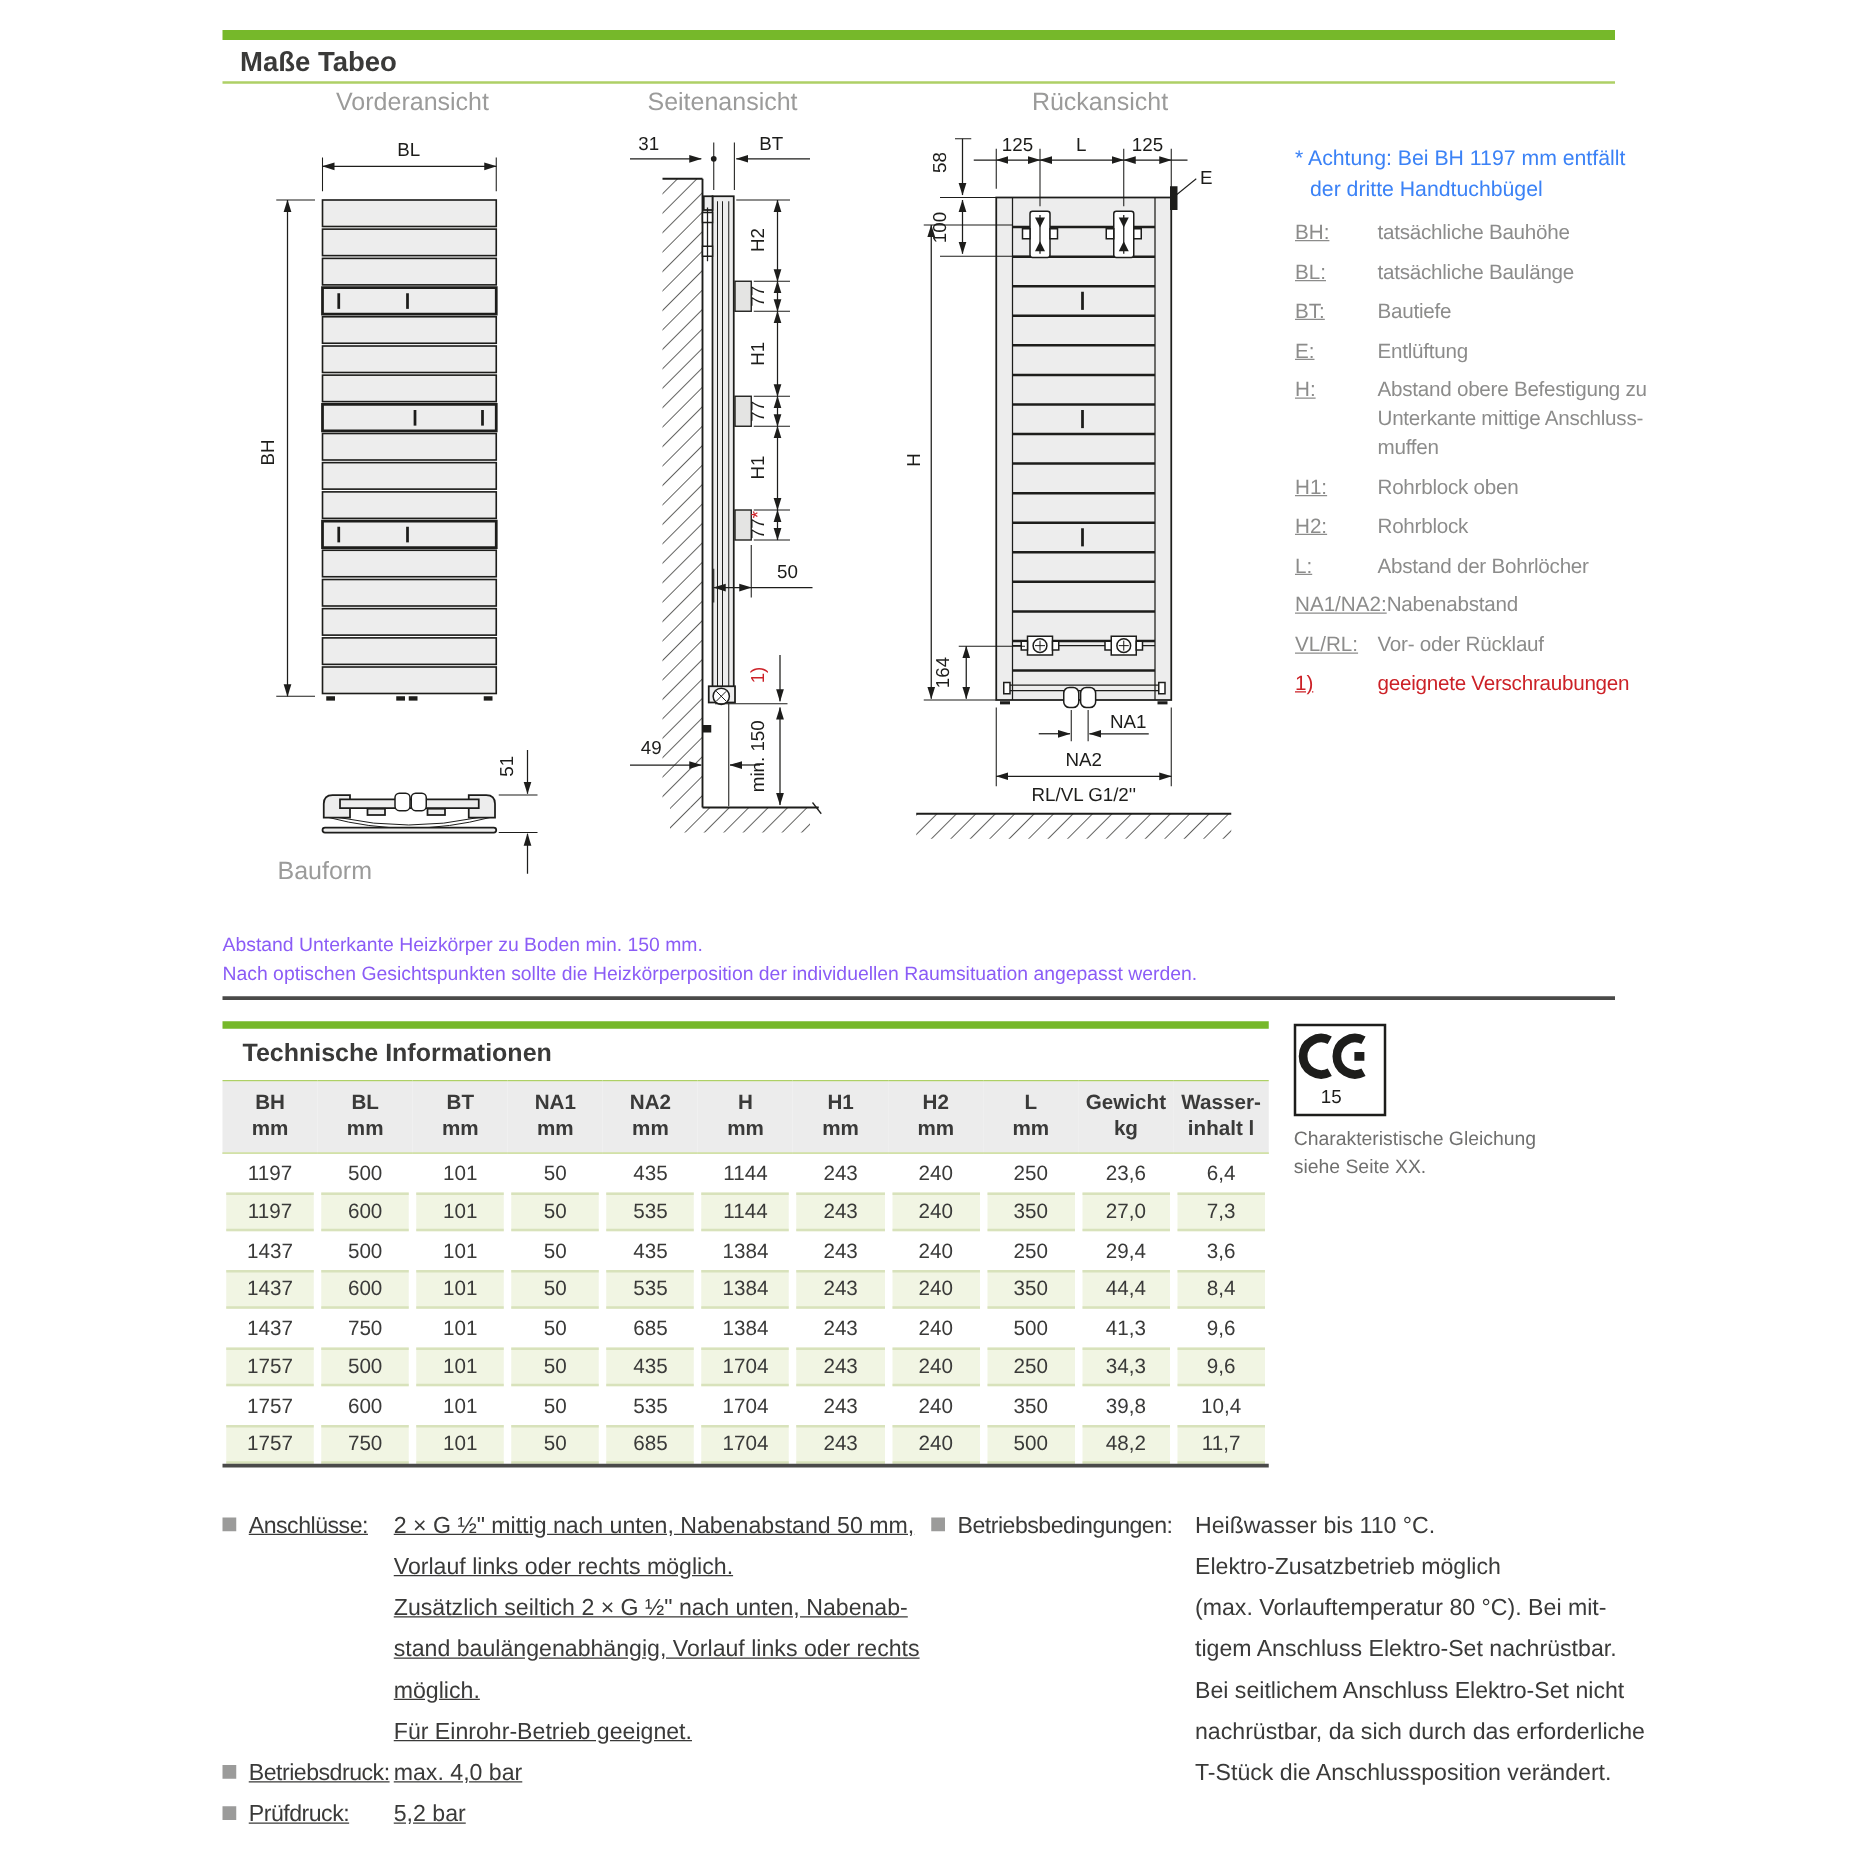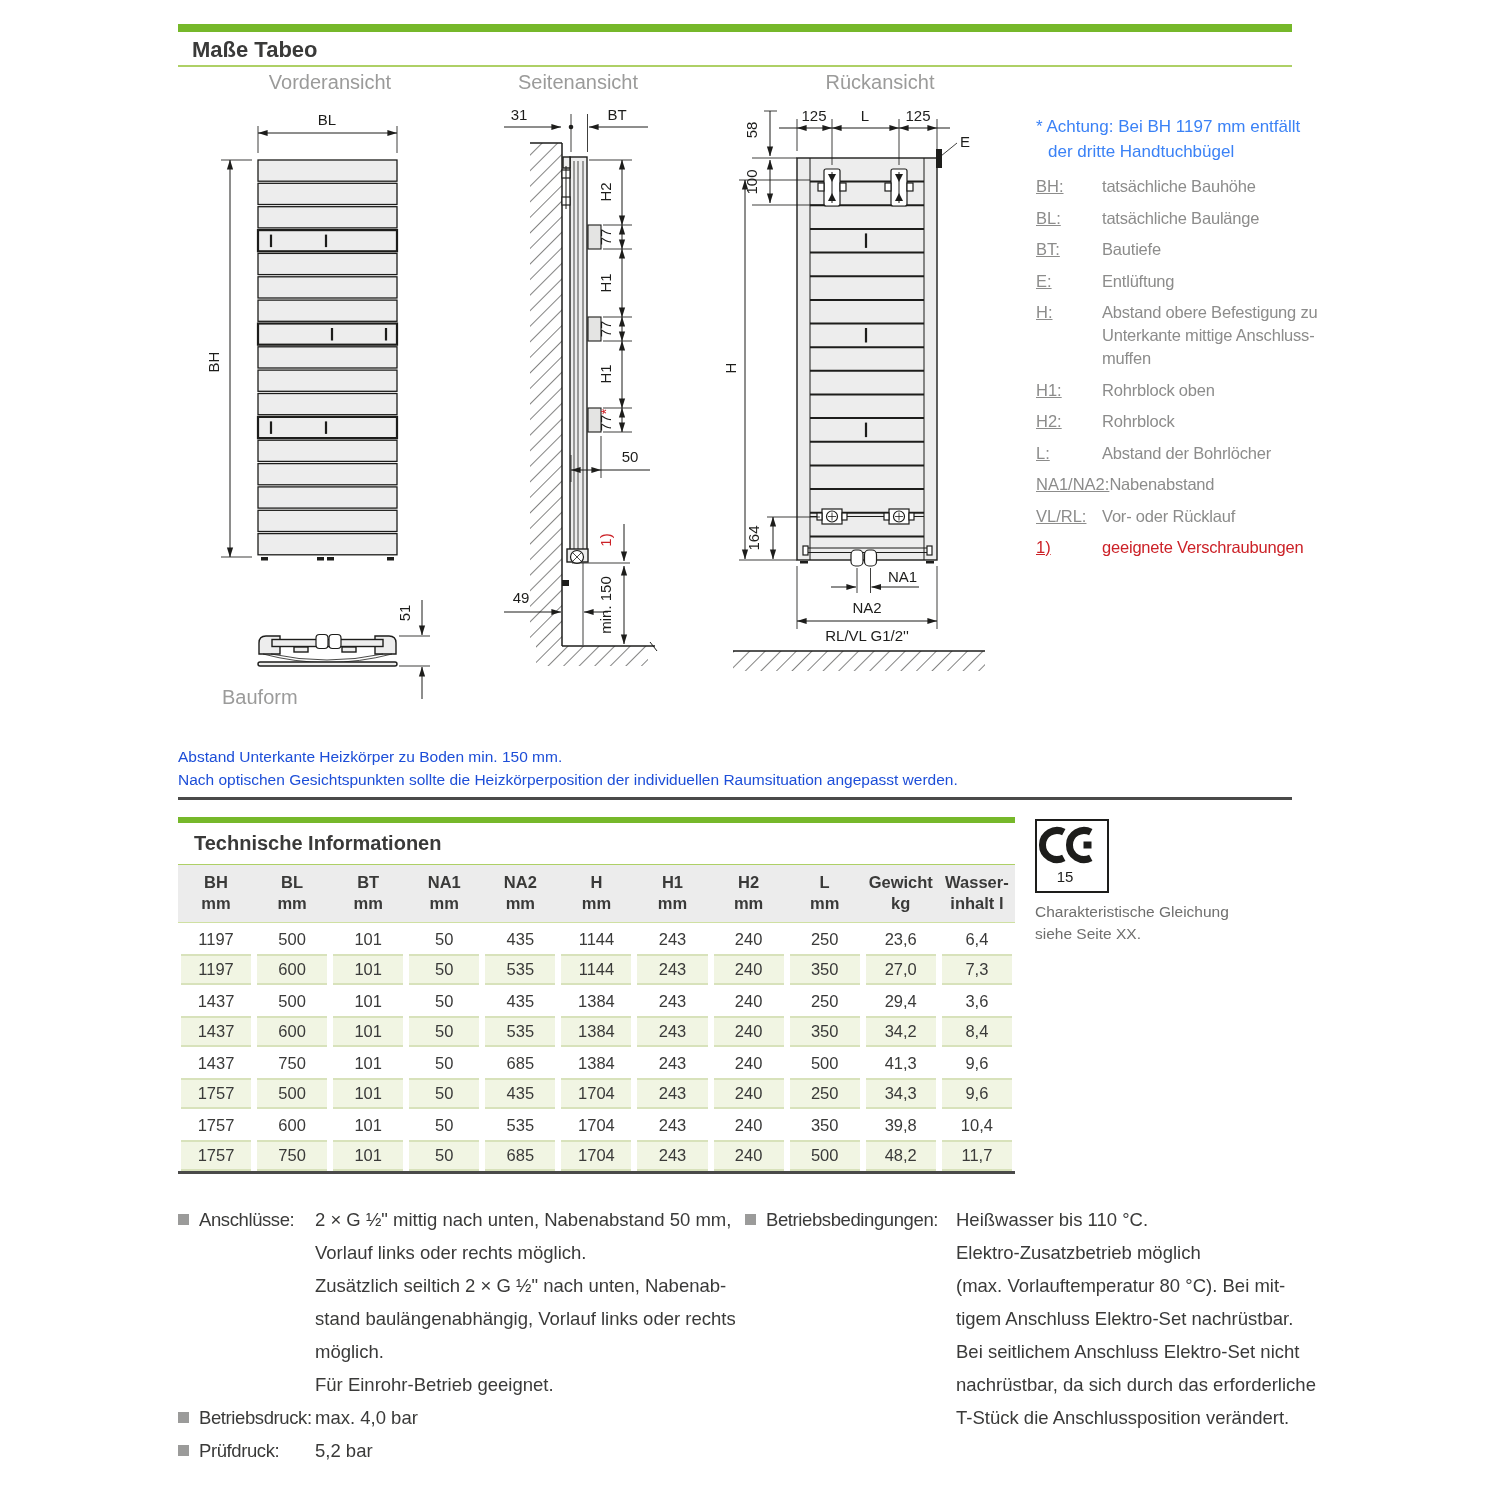--- a/index.html
+++ b/index.html
@@ -30,39 +30,39 @@
   svg .redtxt{fill:#cc2127;}
   
   .warning{left:1036px;top:114px;width:300px;font-size:17px;line-height:25px;color:#3b82f6;}
   .warning .l2{padding-left:12px;}
   .legend{left:1036px;top:175px;width:282px;font-size:16.5px;color:#8c8c8b;}
   .lg-row{display:flex;margin-bottom:8.5px;line-height:23px;}
   .lg-key{flex:0 0 auto;min-width:66px;text-decoration:underline;}
   .lg-val{flex:1;white-space:pre-line;letter-spacing:-0.2px;}
   .lg-row.red{color:#cc2127;}
   
-  .footnotes{left:178px;top:745px;width:1114px;font-size:15.5px;line-height:23px;color:#1d4ed8;}
+  .footnotes{left:178px;top:745px;width:1114px;font-size:15.5px;line-height:23px;color:#8b5cf6;}
   .sepdark{left:178px;top:797px;width:1114px;height:3px;background:#4a4a49;}
   
   .tech{left:178px;top:817px;width:837px;}
   .tech .bar{height:6px;background:#76b82a;}
   .tech h2{margin:9px 0 9px 16px;font-size:20px;color:#3a3a39;}
   table{width:837px;border-collapse:collapse;table-layout:fixed;}
   thead th{background:#ececec;border-top:1.5px solid #aed066;border-bottom:1.5px solid #cfe0a2;
            padding:7px 0 8px;font-size:16.5px;font-weight:bold;color:#3a3a39;line-height:21px;}
   tbody td{height:31px;padding:0;text-align:center;font-size:16.5px;color:#3a3a39;}
   tbody .cb{line-height:20px;padding:5px 0;}
   tbody tr.alt .cb{margin:0 3px;background:#f1f5e3;border-top:2px solid #d8e2bb;border-bottom:2px solid #d8e2bb;padding:3px 0 4px;}
   .tech .endline{height:3px;background:#4a4a49;}
   
   .cebox{left:1035px;top:819px;width:74px;height:74px;border:2.5px solid #1d1d1b;box-sizing:border-box;}
   .cenote{left:1035px;top:901px;width:260px;font-size:15.5px;line-height:22px;color:#6f6f6e;}
   
   .specs{left:178px;top:1203px;width:1250px;display:flex;align-items:flex-start;font-size:18.5px;color:#3a3a39;}
-  .specs .col-left{width:567px;flex:0 0 auto;}
+  .specs .col-left{width:567px;flex:0 0 auto;text-decoration:underline;}
   .specs .col-right{flex:1;}
   .spec{display:flex;align-items:flex-start;}
   .bullet{flex:0 0 auto;width:11px;height:11px;background:#9b9b9a;margin:11px 10px 0 0;}
   .slabel{flex:0 0 auto;line-height:33px;letter-spacing:-0.4px;white-space:nowrap;}
   .col-left .slabel{width:116px;}
   .col-right .slabel{width:190px;}
   .slines{flex:1;}
   .slines div{line-height:33px;white-space:nowrap;}
 </style>
 </head>
@@ -578,21 +578,21 @@
             <td>
               <div class="cb">243</div>
             </td>
             <td>
               <div class="cb">240</div>
             </td>
             <td>
               <div class="cb">350</div>
             </td>
             <td>
-              <div class="cb">34,2</div>
+              <div class="cb">44,4</div>
             </td>
             <td>
               <div class="cb">8,4</div>
             </td>
           </tr>
           <tr>
             <td>
               <div class="cb">1437</div>
             </td>
             <td>

